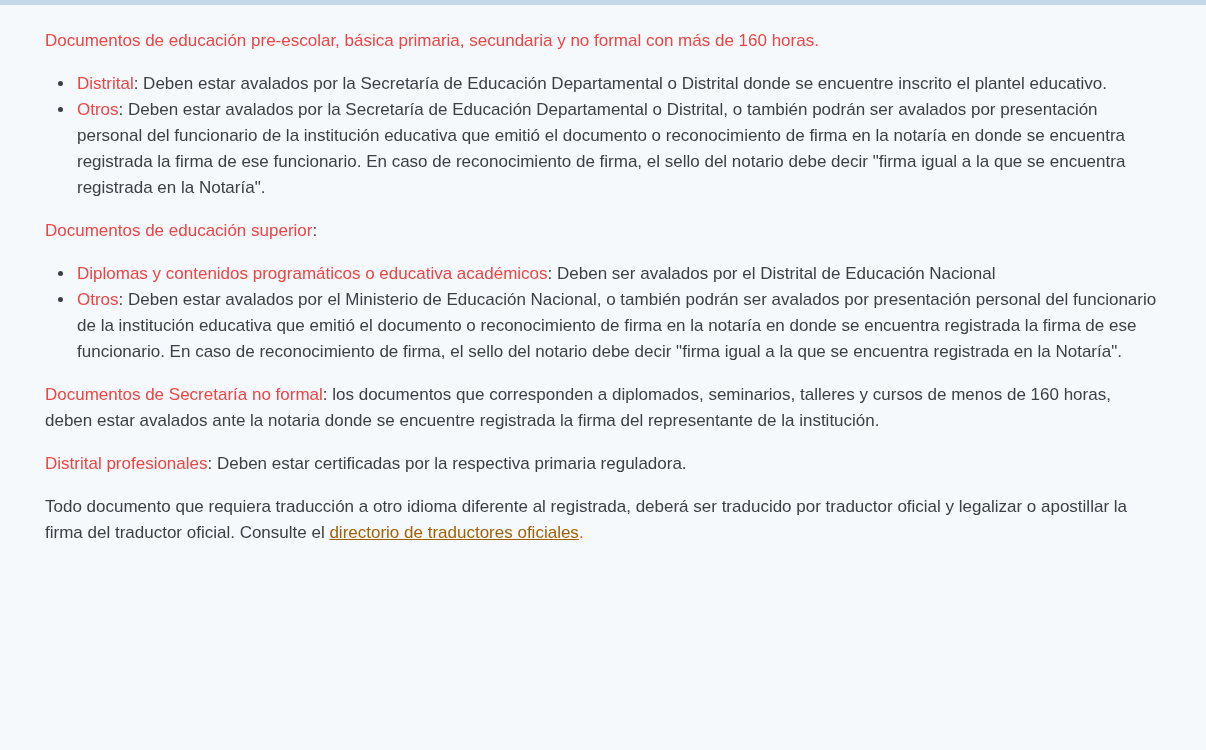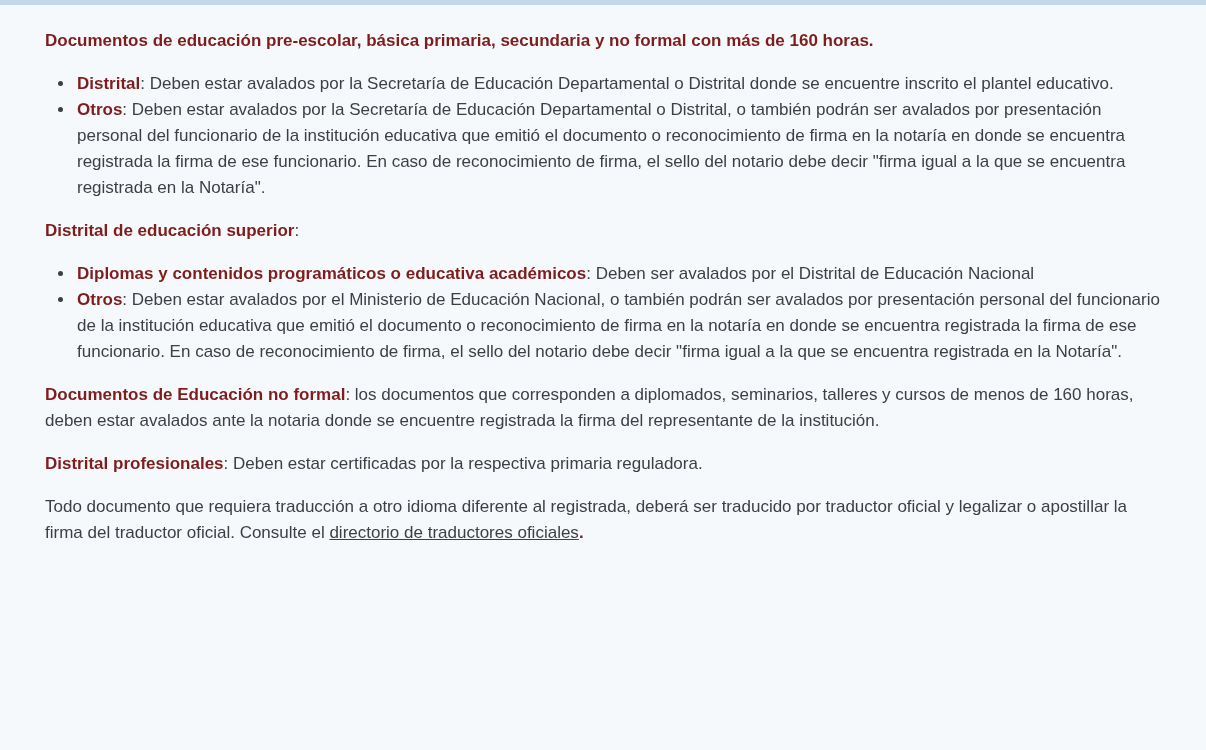--- a/index.html
+++ b/index.html
@@ -30,25 +30,25 @@
   }
   ul {
     margin: 0 0 17px 0;
     padding: 0 0 0 30px;
   }
   li {
     margin: 0;
     padding-left: 2px;
   }
   strong, b {
-    font-weight: bold;
-    color: #7f1d1d;
+    font-weight: normal;
+    color: #ef4444;
   }
   a.doc-link {
-    color: #404040;
+    color: #a16207;
     text-decoration: underline;
     cursor: pointer;
   }
 </style>
 </head>
 <body>
 
 <div class="top-strip"></div>
 
 <div class="content">
@@ -60,35 +60,35 @@
   <ul>
     <li>
       <strong>Distrital</strong><span>: Deben estar avalados por la Secretaría de Educación Departamental o Distrital donde se encuentre inscrito el plantel educativo.</span>
     </li>
     <li>
       <strong>Otros</strong><span>: Deben estar avalados por la Secretaría de Educación Departamental o Distrital, o también podrán ser avalados por presentación personal del funcionario de la institución educativa que emitió el documento o reconocimiento de firma en la notaría en donde se encuentra registrada la firma de ese funcionario. En caso de reconocimiento de firma, el sello del notario debe decir "firma igual a la que se encuentra registrada en la Notaría".</span>
     </li>
   </ul>
 
   <p>
-    <strong>Distrital de educación superior</strong><span>:</span>
+    <strong>Documentos de educación superior</strong><span>:</span>
   </p>
 
   <ul>
     <li>
       <strong>Diplomas y contenidos programáticos o educativa académicos</strong><span>: Deben ser avalados por el Distrital de Educación Nacional</span>
     </li>
     <li>
       <strong>Otros</strong><span>: Deben estar avalados por el Ministerio de Educación Nacional, o también podrán ser avalados por presentación personal del funcionario de la institución educativa que emitió el documento o reconocimiento de firma en la notaría en donde se encuentra registrada la firma de ese funcionario. En caso de reconocimiento de firma, el sello del notario debe decir "firma igual a la que se encuentra registrada en la Notaría".</span>
     </li>
   </ul>
 
 
   <p>
-    <strong>Documentos de Educación no formal</strong><span>: los documentos que corresponden a diplomados, seminarios, talleres y cursos de menos de 160 horas, deben estar avalados ante la notaria donde se encuentre registrada la firma del representante de la institución.</span>
+    <strong>Documentos de Secretaría no formal</strong><span>: los documentos que corresponden a diplomados, seminarios, talleres y cursos de menos de 160 horas, deben estar avalados ante la notaria donde se encuentre registrada la firma del representante de la institución.</span>
   </p>
 
   <p>
     <strong>Distrital profesionales</strong><span>: Deben estar certificadas por la respectiva primaria reguladora.</span>
   </p>
 
   <p>
     <span>Todo documento que requiera traducción a otro idioma diferente al registrada, deberá ser traducido por traductor oficial y legalizar o apostillar la firma del traductor oficial. Consulte el </span><a class="doc-link" href="#">directorio de traductores oficiales</a><strong>.</strong>
   </p>
 

